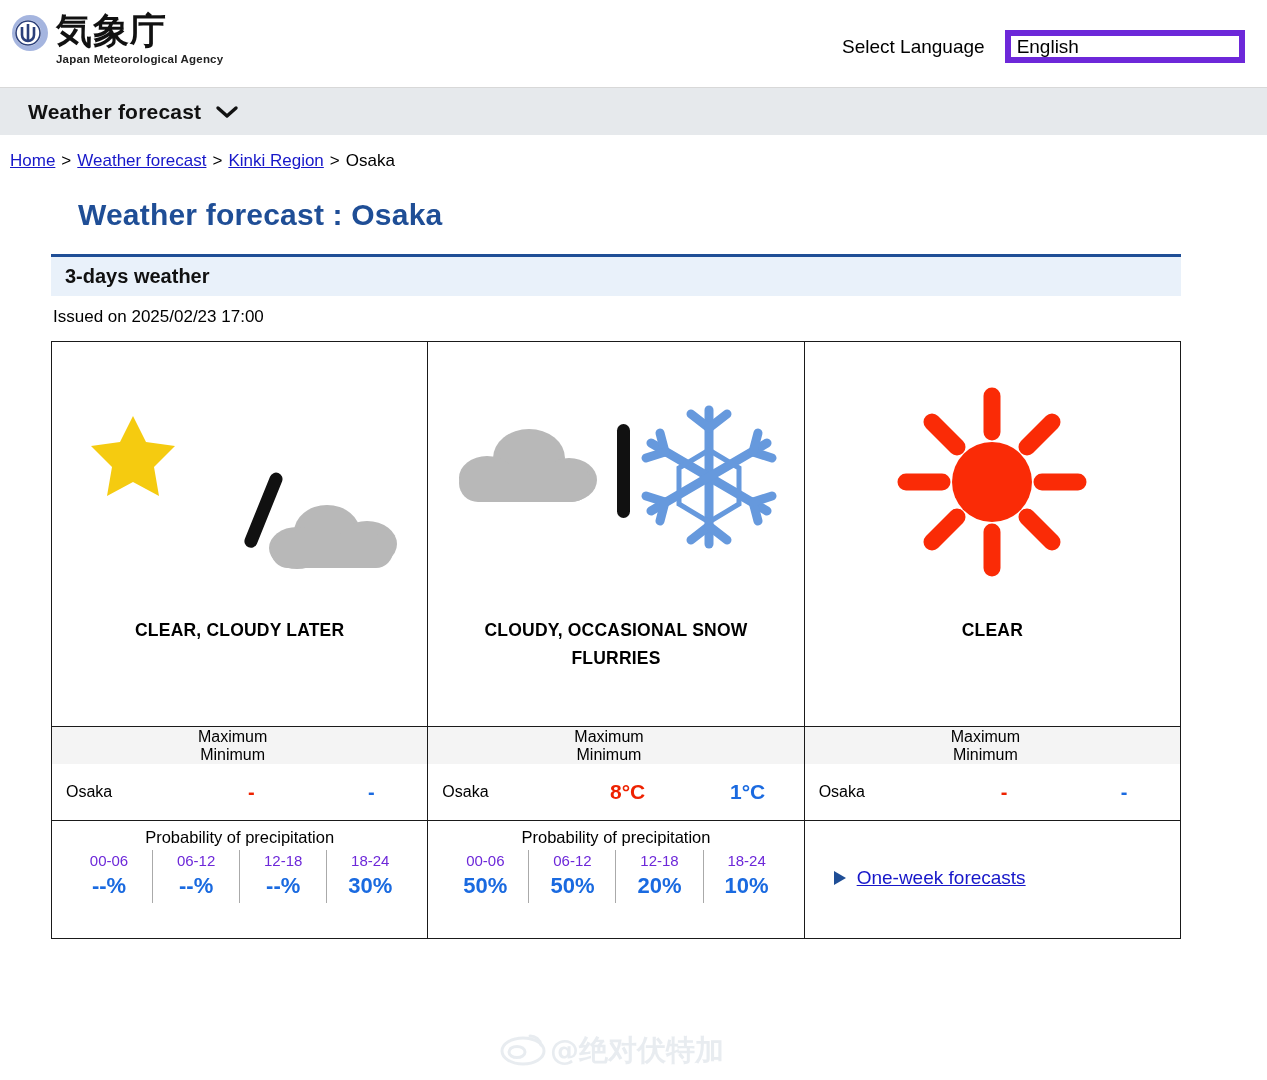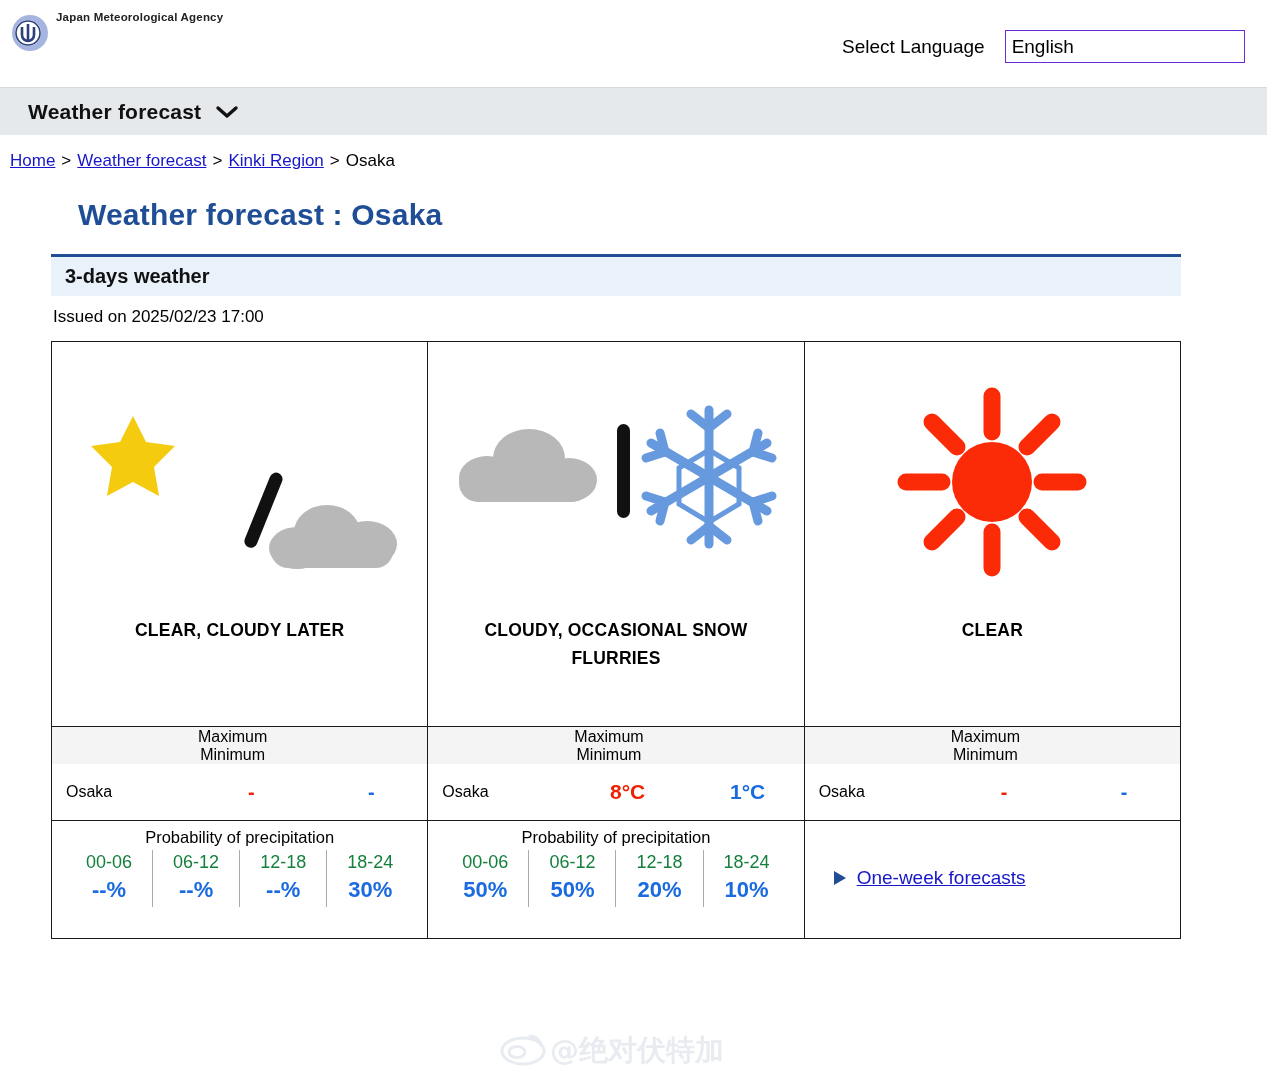--- a/index.html
+++ b/index.html
@@ -47,21 +47,21 @@
     position: absolute;
     left: 842px; top: 30px;
     display: flex;
     align-items: center;
     gap: 12px;
   }
   .lang-label { font-size: 19px; color: #000; margin-right: 8px; white-space: nowrap; }
   .lang-select {
     width: 240px;
     height: 33px;
-    border: 1px solid #6d28d9;
+    border: 6px solid #6d28d9;
     background: #fff;
     font-size: 19px;
     font-family: "Liberation Sans", sans-serif;
     padding: 0 6px;
     color: #000;
     border-radius: 0;
   }
 
   
   .navbar {
@@ -201,21 +201,21 @@
   .pop-grid {
     display: flex;
     padding: 0 14px;
   }
   .pop-col {
     flex: 1;
     text-align: center;
     border-left: 1px solid #aaa;
   }
   .pop-col:first-child { border-left: none; }
-  .pop-hours { font-size: 18px; color: #15803d; padding: 2px 0 4px 0; }
+  .pop-hours { font-size: 15px; color: #6d28d9; padding: 2px 0 4px 0; }
   .pop-value { font-size: 22px; font-weight: 700; color: #1a6ae0; padding-bottom: 4px; }
 
   .oneweek-cell { vertical-align: top; }
   .oneweek {
     display: flex;
     align-items: center;
     padding: 46px 0 0 28px;
     font-size: 19px;
   }
   .tri { margin-right: 10px; display: inline-flex; }
@@ -249,20 +249,21 @@
       <svg width="46" height="46" viewBox="0 0 46 46">
         <path d="M23 3 A20 20 0 0 1 23 43 A16 16 0 0 0 23 3 Z" fill="#2b3f7a"></path>
         <path d="M22 5 A18 18 0 0 1 22 41 A18 18 0 0 1 22 5 Z" fill="#5b79c4" opacity="0.55"></path>
         <circle cx="20" cy="23" r="13" fill="#ffffff"></circle>
         <circle cx="20" cy="23" r="12" fill="none" stroke="#2b3f7a" stroke-width="1.6"></circle>
         <path d="M14 17 v8 a6 6 0 0 0 12 0 v-8" fill="none" stroke="#2b3f7a" stroke-width="2.6"></path>
         <path d="M20 14 v18" stroke="#2b3f7a" stroke-width="2.6"></path>
       </svg>
     </span>
     <div class="logo-text-block">
+      <div class="logo-jp">気象庁</div>
       <div class="logo-en">Japan Meteorological Agency</div>
     </div>
   </div>
 
   <div class="lang-area">
     <span class="lang-label">Select Language</span>
     <input class="lang-select" readonly="" value="English" style="">
   </div>
 </div>
 

